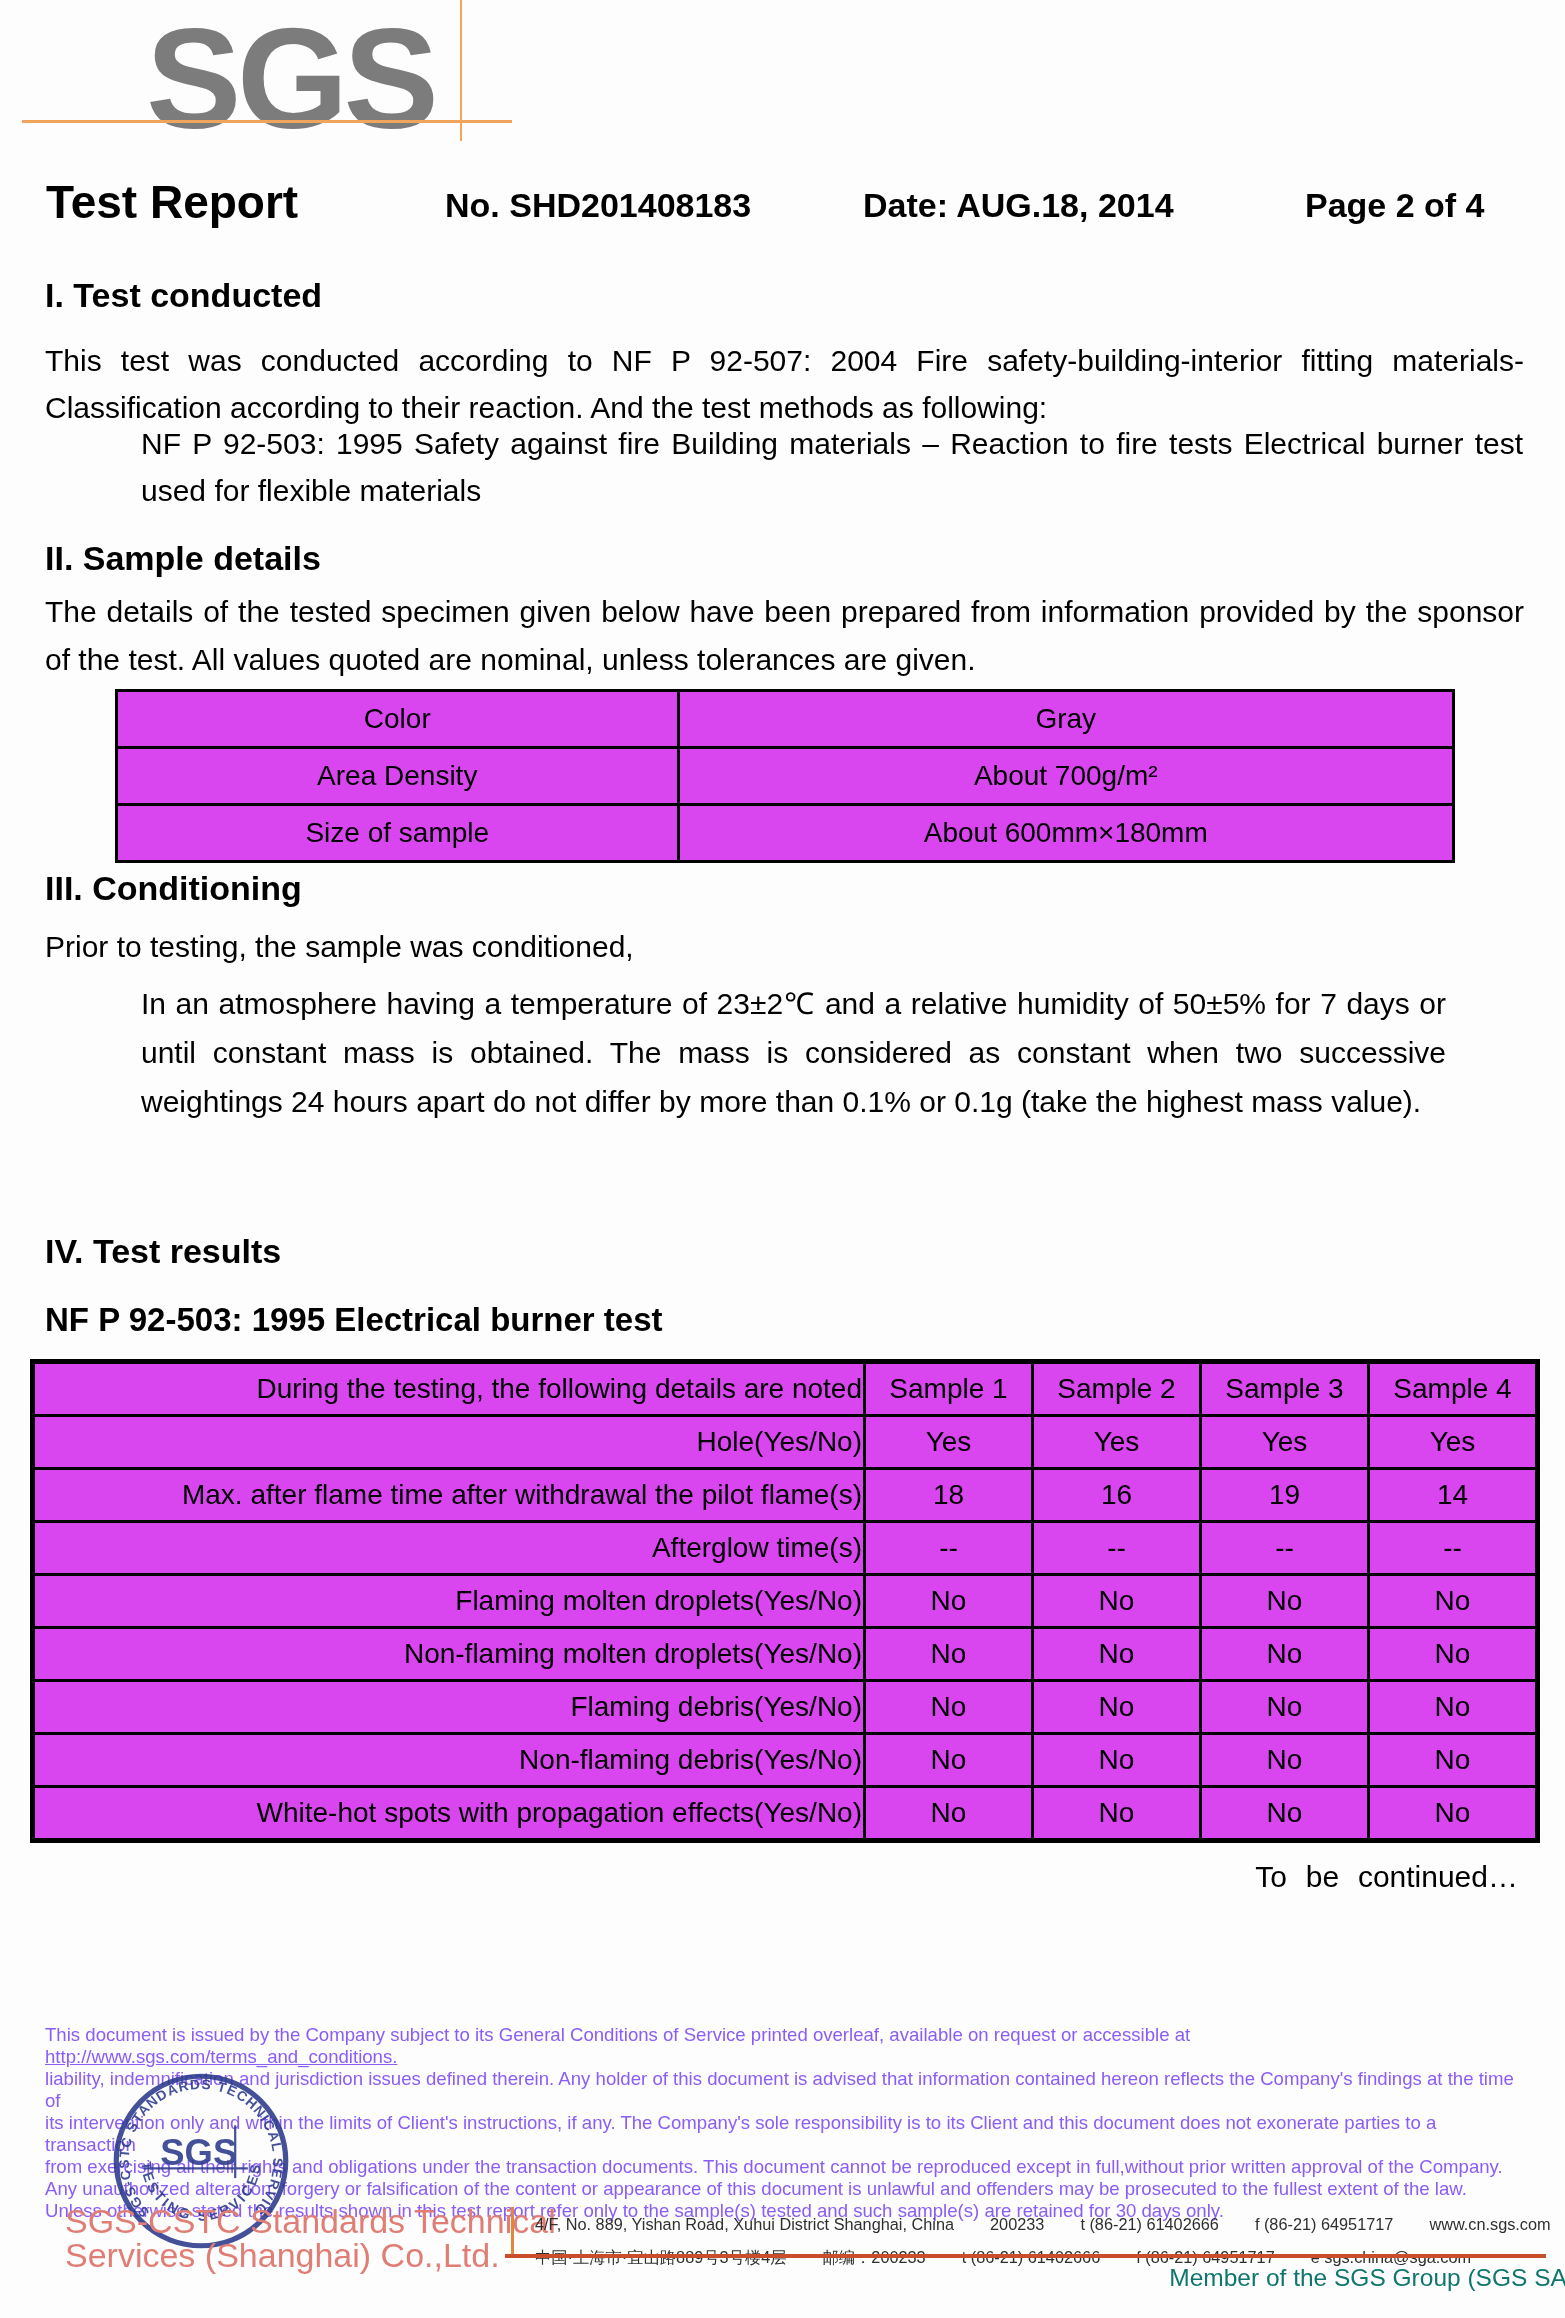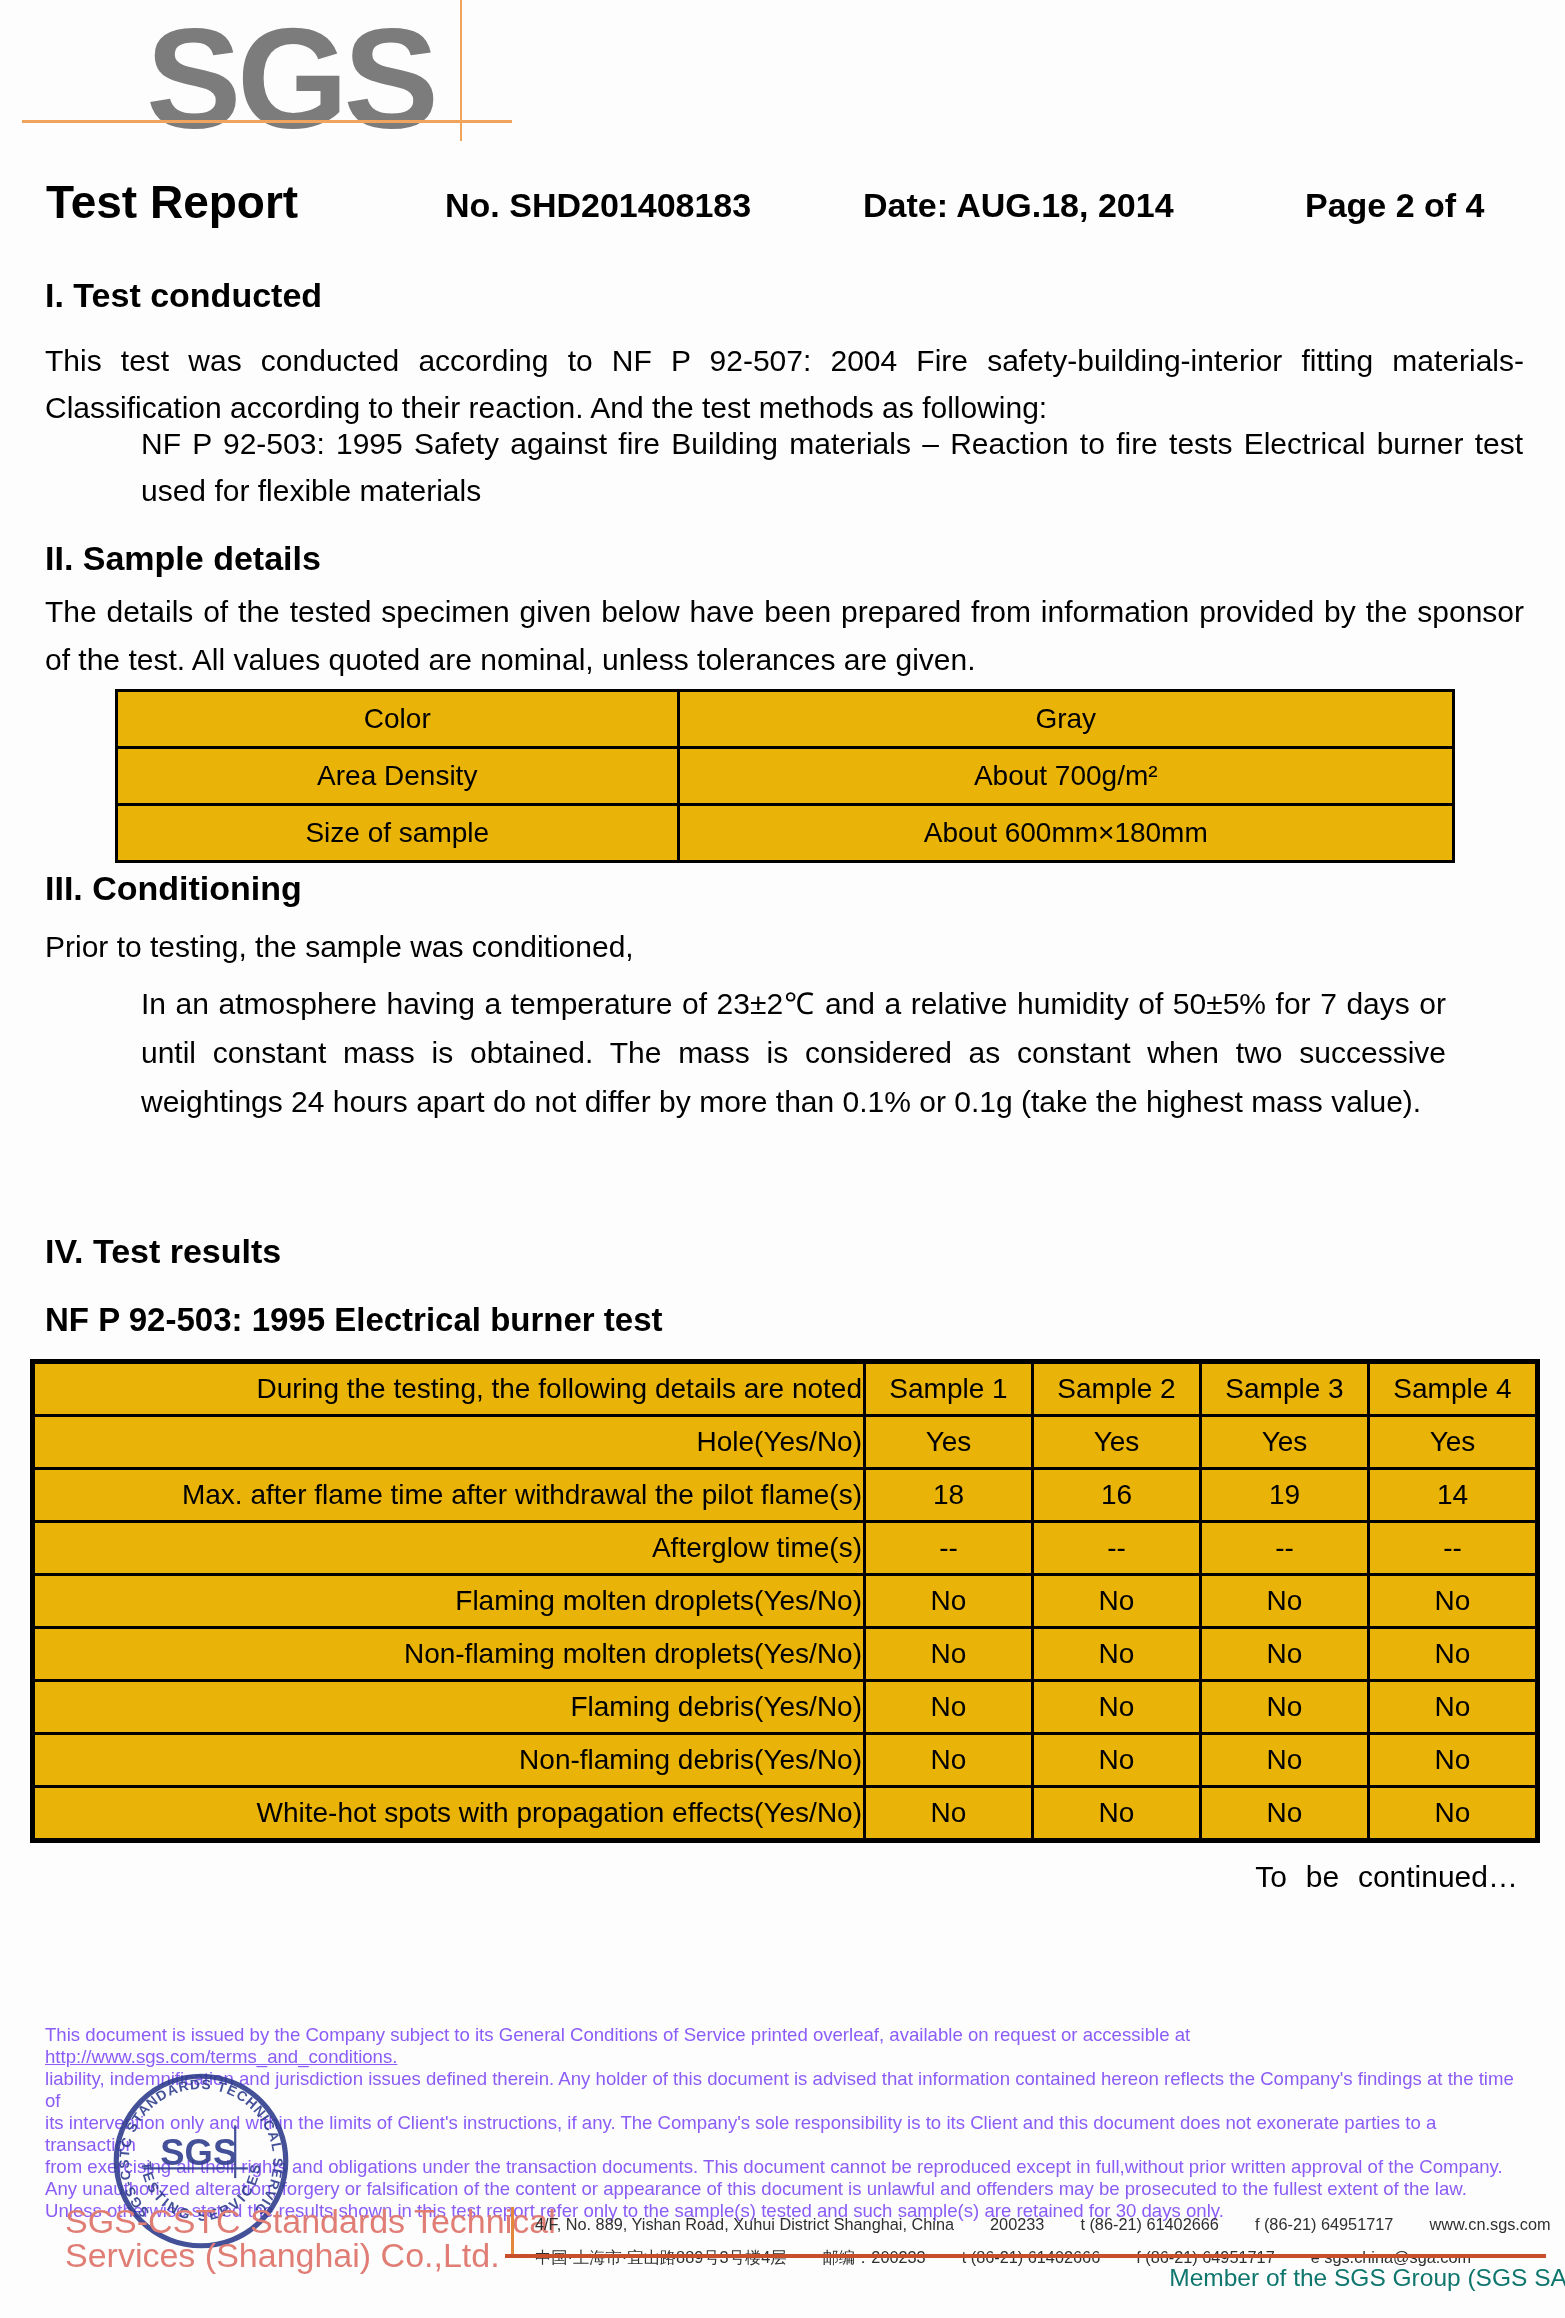--- a/index.html
+++ b/index.html
@@ -22,21 +22,21 @@
   .h1{font-size:34px;font-weight:bold;}
   .body-par{font-size:30px;line-height:47px;text-align:justify;}
 
   .s1-h{left:45px;top:276px;}
   .s1-p{left:45px;top:325px;width:1479px;margin-top:12px;}
   .s1-m{left:141px;top:420px;width:1382px;}
 
   .s2-h{left:45px;top:539px;}
   .s2-p{left:45px;top:588px;width:1479px;line-height:48px;}
 
-  table{border-collapse:collapse;table-layout:fixed;background:#eab308;}
+  table{border-collapse:collapse;table-layout:fixed;background:#d946ef;}
   td{overflow:hidden;}
   .sample-table{left:115px;top:689px;width:1340px;}
   .sample-table table{width:1340px;border:3.7px solid #000;}
   .sample-table td{border:3px solid #000;height:52px;text-align:center;
                    font-size:28px;vertical-align:middle;}
 
   .s3-h{left:45px;top:869px;}
   .s3-p{left:45px;top:930px;font-size:30px;}
   .s3-d{left:141px;top:979px;width:1305px;line-height:49px;}
 

